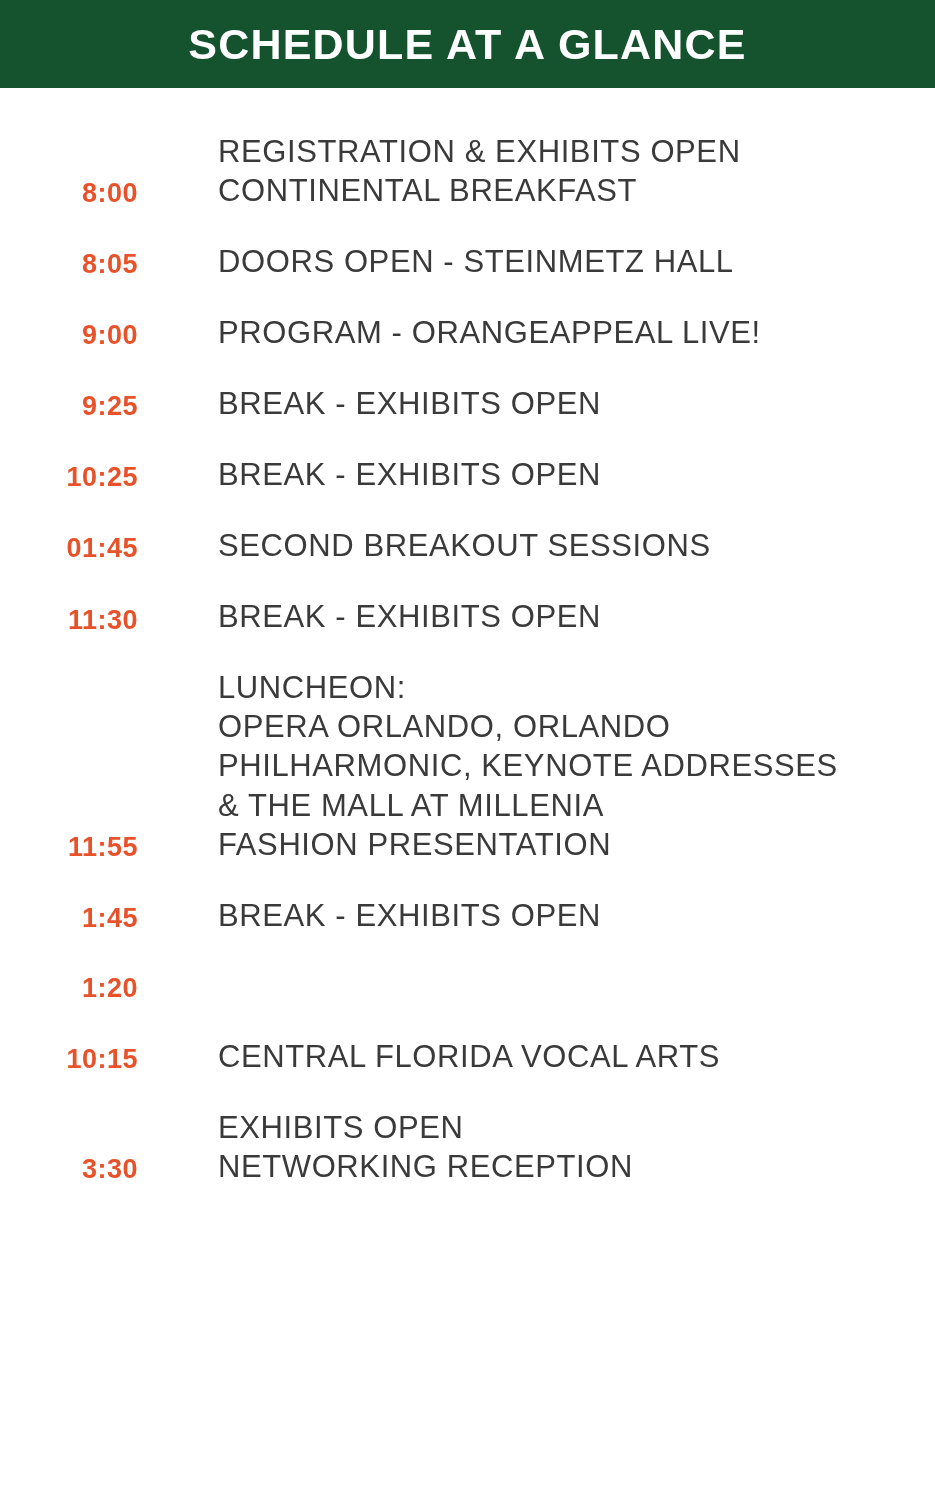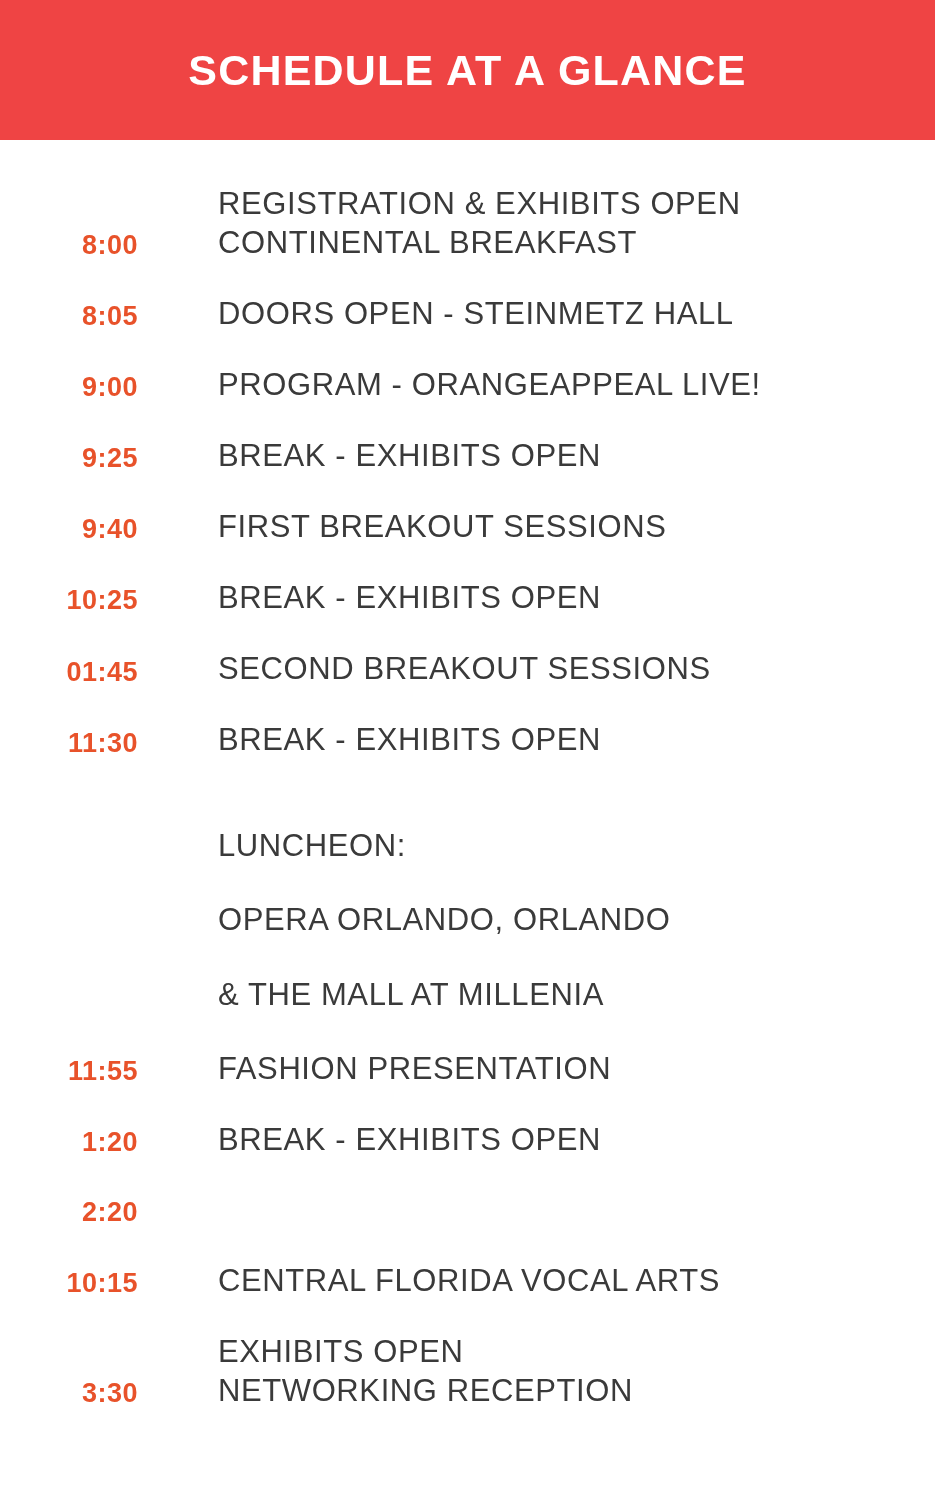--- a/index.html
+++ b/index.html
@@ -17,22 +17,22 @@
   .page {
     position: relative;
     width: 935px;
     height: 1498px;
     overflow: hidden;
   }
 
   
   .header-banner {
     width: 935px;
-    height: 140px;
-    background: #ef4444;
+    height: 88px;
+    background: #14532d;
     display: flex;
     align-items: center;
     justify-content: center;
     box-sizing: border-box;
   }
   .header-title {
     color: #ffffff;
     font-size: 43px;
     font-weight: bold;
     letter-spacing: 1.2px;
@@ -84,21 +84,20 @@
   }
 
   .desc-line {
     display: block;
     white-space: nowrap;
   }
 
   
   .row-luncheon .desc-col .desc-line {
     white-space: normal;
-    margin-top: 35px;
   }
 </style>
 </head>
 <body>
 
 <div class="page">
 
   <div class="header-banner">
     <div class="header-title">SCHEDULE AT A GLANCE</div>
   </div>
@@ -123,26 +122,20 @@
           <span class="desc-line">PROGRAM - ORANGEAPPEAL LIVE!</span>
         </div>
       </div>
       <div class="row">
         <div class="time-col">9:25</div>
         <div class="desc-col">
           <span class="desc-line">BREAK - EXHIBITS OPEN</span>
         </div>
       </div>
       <div class="row">
-        <div class="time-col">9:40</div>
-        <div class="desc-col">
-          <span class="desc-line">FIRST BREAKOUT SESSIONS</span>
-        </div>
-      </div>
-      <div class="row">
         <div class="time-col">10:25</div>
         <div class="desc-col">
           <span class="desc-line">BREAK - EXHIBITS OPEN</span>
         </div>
       </div>
       <div class="row">
         <div class="time-col">01:45</div>
         <div class="desc-col">
           <span class="desc-line">SECOND BREAKOUT SESSIONS</span>
         </div>
@@ -151,32 +144,33 @@
         <div class="time-col">11:30</div>
         <div class="desc-col">
           <span class="desc-line">BREAK - EXHIBITS OPEN</span>
         </div>
       </div>
       <div class="row row-luncheon">
         <div class="time-col">11:55</div>
         <div class="desc-col">
           <span class="desc-line">LUNCHEON:</span>
           <span class="desc-line">OPERA ORLANDO, ORLANDO</span>
+          <span class="desc-line">PHILHARMONIC, KEYNOTE ADDRESSES</span>
           <span class="desc-line">&amp; THE MALL AT MILLENIA</span>
           <span class="desc-line">FASHION PRESENTATION</span>
         </div>
       </div>
       <div class="row">
-        <div class="time-col">1:20</div>
+        <div class="time-col">1:45</div>
         <div class="desc-col">
           <span class="desc-line">BREAK - EXHIBITS OPEN</span>
         </div>
       </div>
       <div class="row">
-        <div class="time-col">2:20</div>
+        <div class="time-col">1:20</div>
       </div>
       <div class="row">
         <div class="time-col">10:15</div>
         <div class="desc-col">
           <span class="desc-line">CENTRAL FLORIDA VOCAL ARTS</span>
         </div>
       </div>
       <div class="row">
         <div class="time-col">3:30</div>
         <div class="desc-col">

